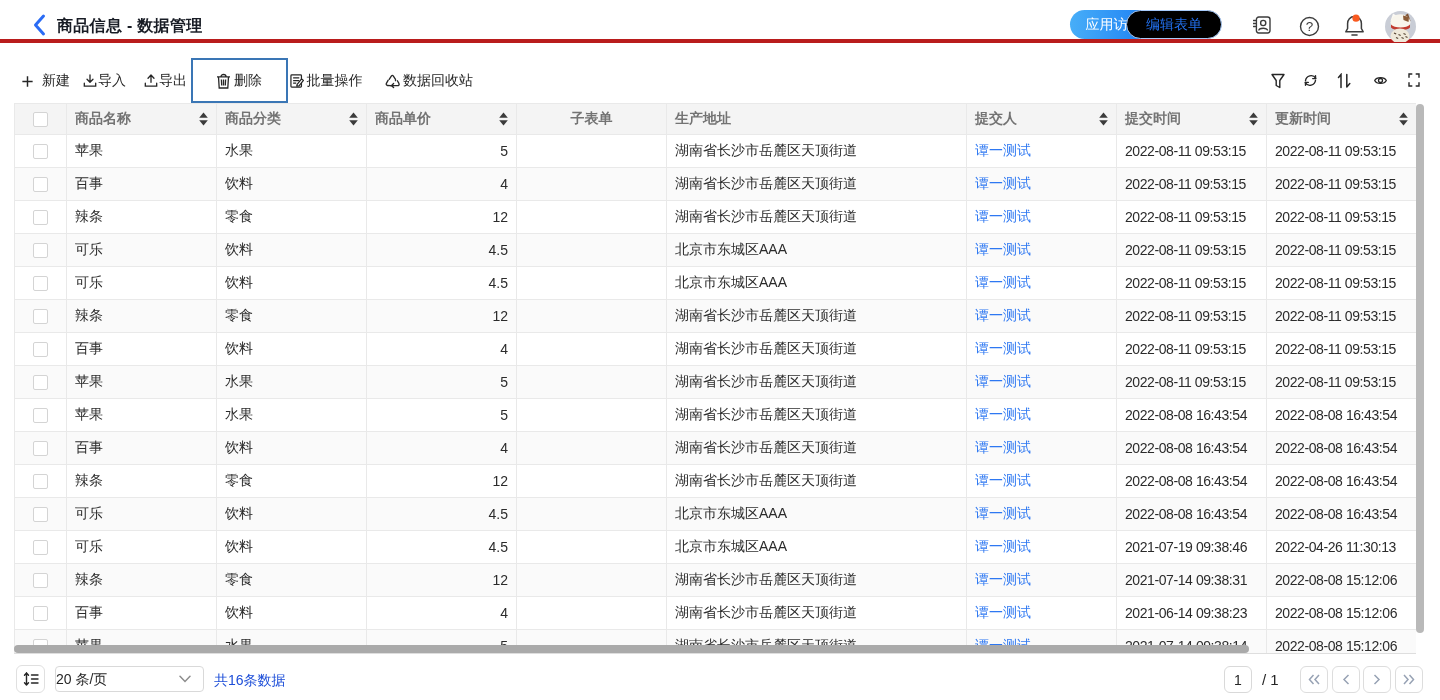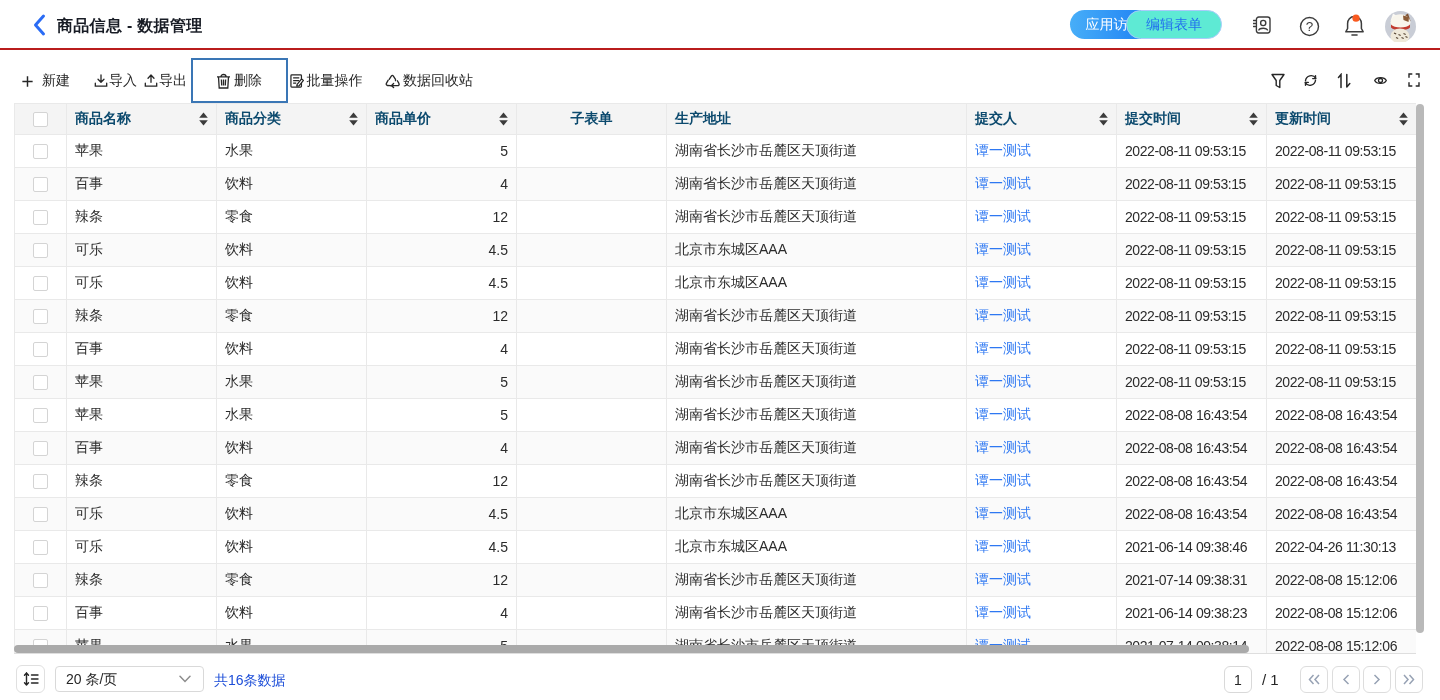--- a/index.html
+++ b/index.html
@@ -1,48 +1,48 @@
 <!DOCTYPE html>
 <html><head><meta charset="utf-8">
 <style>
 * {margin:0;padding:0;box-sizing:border-box;}
 html,body {width:1440px;height:700px;overflow:hidden;background:#fff;
   font-family:"Liberation Sans",sans-serif;-webkit-font-smoothing:antialiased;}
 .abs {position:absolute;}
 
-#top {position:absolute;left:0;top:0;width:1440px;height:50px;background:#fff;border-bottom:2px solid #b91c1c;}
+#top {position:absolute;left:0;top:0;width:1440px;height:43px;background:#fff;border-bottom:4px solid #b91c1c;}
 #title {position:absolute;left:57px;top:16px;font-size:16px;font-weight:700;color:#181c25;letter-spacing:0.3px;}
 #back {position:absolute;left:31px;top:12px;}
 .pill {position:absolute;top:10px;height:29px;border-radius:15px;font-size:14px;line-height:27px;text-align:center;}
 #btn1 {left:1070px;width:87px;background:linear-gradient(90deg,#47aef8,#1a7cf3);color:#fff;line-height:29px;}
-#btn2 {left:1126px;width:96px;background:#5eead4;border:1px solid #a8cbfa;color:#2270ee;}
+#btn2 {left:1126px;width:96px;background:#000000;border:1px solid #a8cbfa;color:#2270ee;}
 
 .tb {position:absolute;top:59px;height:44px;display:flex;align-items:center;font-size:14px;color:#262626;}
 #delbox {position:absolute;left:191px;top:58px;width:97px;height:45px;border:2px solid #3a76b5;}
 .tbr {position:absolute;top:73px;}
 
 #tablewrap {position:absolute;left:14px;top:103px;width:1402px;height:551px;overflow:hidden;border-bottom:1px solid #dedede;}
 table {border-collapse:collapse;table-layout:fixed;width:1402px;font-size:14px;color:#2b2b2b;}
 th,td {border:1px solid #e9e9e9;padding:0 8px;white-space:nowrap;overflow:hidden;}
-th {background:#f4f4f4;height:31px;font-weight:700;color:#0c4a6e;text-align:left;}
+th {background:#f4f4f4;height:31px;font-weight:700;color:#737373;text-align:left;}
 td {height:33px;}
 tr.alt td {background:#fafafa;}
 .thw {display:flex;align-items:center;justify-content:space-between;}
 .thw.ctr {justify-content:center;}
 .num {text-align:right;}
 .dt {letter-spacing:-0.42px;}
 .lnk {color:#2e78f2;}
 .ck {text-align:center;padding:0;}
 .cb {display:inline-block;width:15px;height:15px;border:1px solid #d4d4d4;border-radius:2px;background:#fff;vertical-align:middle;}
 
 #hthumb {position:absolute;left:14px;top:645px;width:1235px;height:8px;border-radius:4px;background:#aaaaaa;}
 #vthumb {position:absolute;left:1416px;top:104px;width:8px;height:529px;border-radius:4px;background:#b9b9b9;}
 
 .fbtn {position:absolute;top:665px;height:28px;border:1px solid #e0e0e0;border-radius:6px;background:#fff;}
-#fsel {position:absolute;left:55px;top:666px;width:149px;height:26px;border:1px solid #d9d9d9;border-radius:4px;font-size:14px;color:#262626;line-height:25px;padding-left:10px;}
+#fsel {position:absolute;left:55px;top:666px;width:149px;height:26px;border:1px solid #d9d9d9;border-radius:4px;font-size:14px;color:#262626;line-height:25px;}
 #fcount {position:absolute;left:214px;top:672px;font-size:14px;color:#1d4ed8;}
 #pginput {position:absolute;left:1224px;top:666px;width:28px;height:27px;border:1px solid #d9d9d9;border-radius:6px;text-align:center;line-height:26px;font-size:14px;color:#262626;}
 #pgtotal {position:absolute;left:1262px;top:671px;font-size:15px;color:#262626;}
 .pgb {position:absolute;top:666px;width:28px;height:27px;border:1px solid #ddd;border-radius:6px;display:flex;align-items:center;justify-content:center;}
 </style></head>
 <body>
 <div id="top">
   <svg id="back" width="16" height="26" viewBox="0 0 16 26">
       <path d="M12.5 4 L4.5 13 L12.5 22" fill="none" stroke="#2a6cf5" stroke-width="3" stroke-linecap="round" stroke-linejoin="round"></path>
     </svg>
@@ -75,21 +75,21 @@
     <path d="M9 22 l2.2 1 M13.5 23.5 l2.2 1 M18.5 22.5 l2.2 1 M11 26.5 l2.2 1 M16.5 26.5 l2.2 1 M20.5 25.5 l2 1" stroke="#554433" stroke-width="1.1"></path>
   </svg>
 </div>
 
 <div class="tb" style="left:22px">
   <svg width="11" height="11" viewBox="0 0 15 15">
       <path d="M7.5 0.5 V14.5 M0.5 7.5 H14.5" stroke="#262626" stroke-width="2"></path>
     </svg>
     <span style="margin-left:9px">新建</span>
 </div>
-<div class="tb" style="left:94px">
+<div class="tb" style="left:83px">
   <svg width="14" height="14" viewBox="0 0 16 16" fill="none" stroke="#262626" stroke-width="1.5">
       <path d="M8 1 V9 M4.6 6 L8 9.5 L11.4 6" stroke-linecap="round" stroke-linejoin="round"></path>
       <path d="M1.5 10.5 V13.8 H14.5 V10.5" stroke-linecap="round"></path>
     </svg>
     <span style="margin-left:1px">导入</span>
 </div>
 <div class="tb" style="left:144px">
   <svg width="14" height="14" viewBox="0 0 16 16" fill="none" stroke="#262626" stroke-width="1.5">
       <path d="M8 9.5 V1.5 M4.6 4.8 L8 1.2 L11.4 4.8" stroke-linecap="round" stroke-linejoin="round"></path>
       <path d="M1.5 10.5 V13.8 H14.5 V10.5" stroke-linecap="round"></path>
@@ -331,21 +331,21 @@
           <td class="dt">2022-08-08 16:43:54</td>
         </tr>
 <tr>
           <td class="ck"><span class="cb"></span></td>
           <td>可乐</td>
           <td>饮料</td>
           <td class="num">4.5</td>
           <td></td>
           <td>北京市东城区AAA</td>
           <td class="lnk">谭一测试</td>
-          <td class="dt">2021-06-14 09:38:46</td>
+          <td class="dt">2021-07-19 09:38:46</td>
           <td class="dt">2022-04-26 11:30:13</td>
         </tr>
 <tr class="alt">
           <td class="ck"><span class="cb"></span></td>
           <td>辣条</td>
           <td>零食</td>
           <td class="num">12</td>
           <td></td>
           <td>湖南省长沙市岳麓区天顶街道</td>
           <td class="lnk">谭一测试</td>

